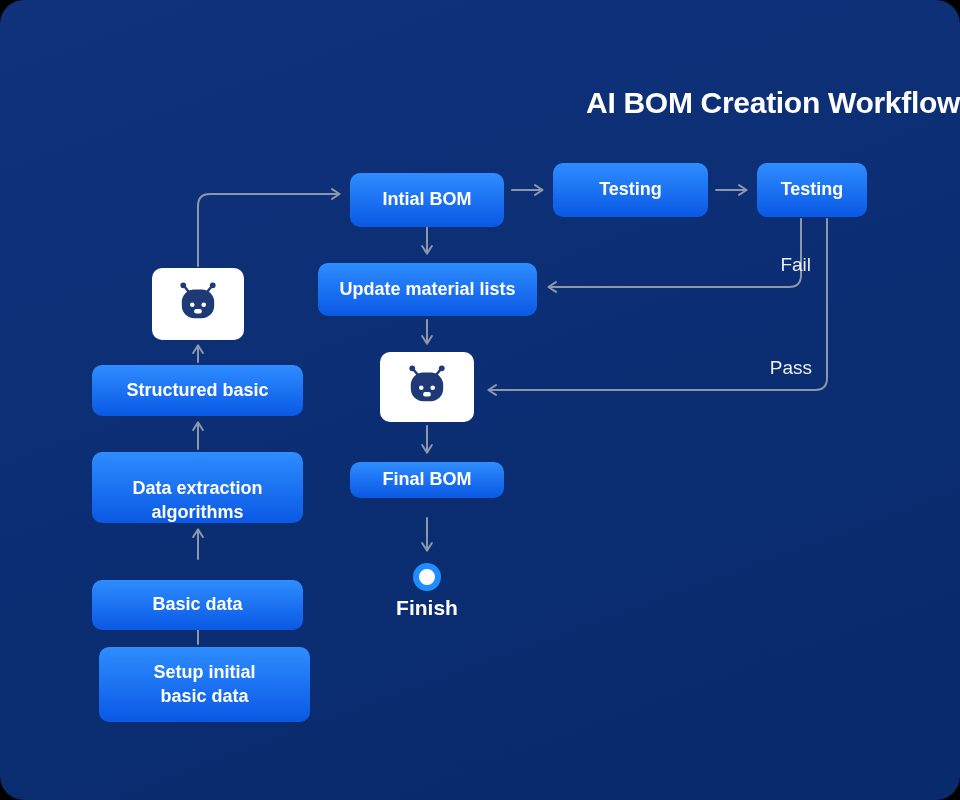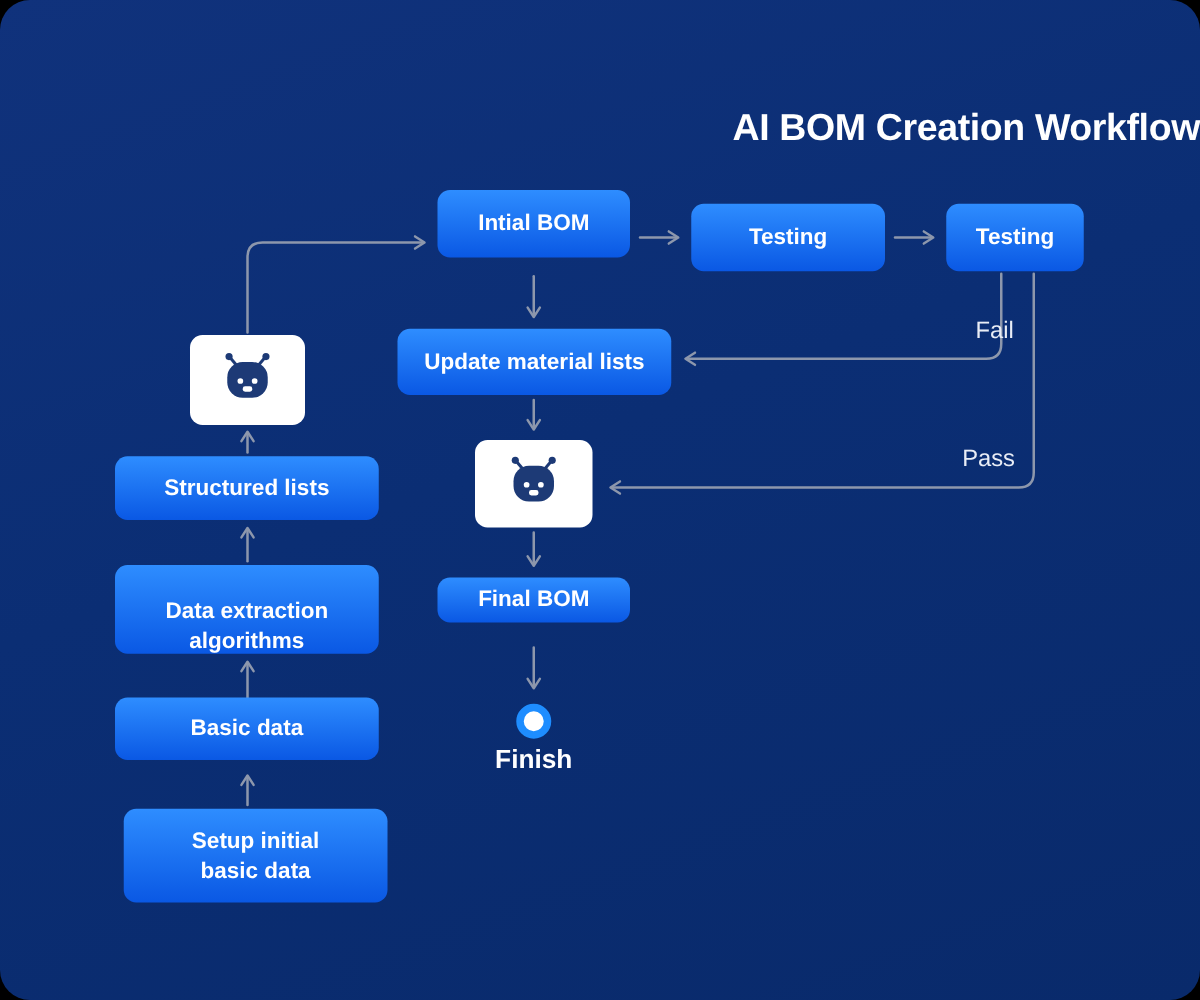--- a/index.html
+++ b/index.html
@@ -64,21 +64,21 @@
       <path d="M427,320 V342" marker-end="url(#arw)"></path>
       <path d="M427,426 V451" marker-end="url(#arw)"></path>
       <path d="M427,518 V549" marker-end="url(#arw)"></path>
       <path d="M198,644 V622" marker-end="url(#arw)"></path>
       <path d="M198,559 V531" marker-end="url(#arw)"></path>
       <path d="M198,449 V424" marker-end="url(#arw)"></path>
       <path d="M198,362 V347" marker-end="url(#arw)"></path>
     </g>
   </svg>
 
-  <div class="node" style="left:350px;top:152px;width:154px;height:54px;">
+  <div class="node" style="left:350px;top:173px;width:154px;height:54px;">
     <span class="lbl">Intial BOM</span>
   </div>
   <div class="node" style="left:553px;top:163px;width:155px;height:54px;">
     <span class="lbl">Testing</span>
   </div>
   <div class="node" style="left:757px;top:163px;width:110px;height:54px;">
     <span class="lbl">Testing</span>
   </div>
 
   <div class="node" style="left:318px;top:263px;width:219px;height:53px;">
@@ -120,28 +120,28 @@
         <circle cx="39.5" cy="4.5" r="3" fill="#1d3a76"></circle>
         <rect x="7" y="9" width="34" height="30" rx="13" fill="#1d3a76"></rect>
         <circle cx="18" cy="25" r="2.4" fill="#fff"></circle>
         <circle cx="30" cy="25" r="2.4" fill="#fff"></circle>
         <rect x="20" y="29.5" width="8" height="4.5" rx="2" fill="#fff"></rect>
       </svg>
     </span>
   </div>
 
   <div class="node" style="left:92px;top:365px;width:211px;height:51px;">
-    <span class="lbl">Structured lists</span>
+    <span class="lbl">Structured basic</span>
   </div>
 
   <div class="node" style="left:92px;top:452px;width:211px;height:71px;">
     <span class="lbl narrow">Data extraction algorithms</span>
   </div>
 
-  <div class="node" style="left:92px;top:558px;width:211px;height:50px;">
+  <div class="node" style="left:92px;top:580px;width:211px;height:50px;">
     <span class="lbl">Basic data</span>
   </div>
 
   <div class="node" style="left:99px;top:647px;width:211px;height:75px;">
     <span class="lbl narrow2">Setup initial basic data</span>
   </div>
 
   <div class="edge-label" style="left:741px;top:254px;width:70px;text-align:right;">Fail</div>
   <div class="edge-label" style="left:740px;top:357px;width:72px;">Pass</div>
 

